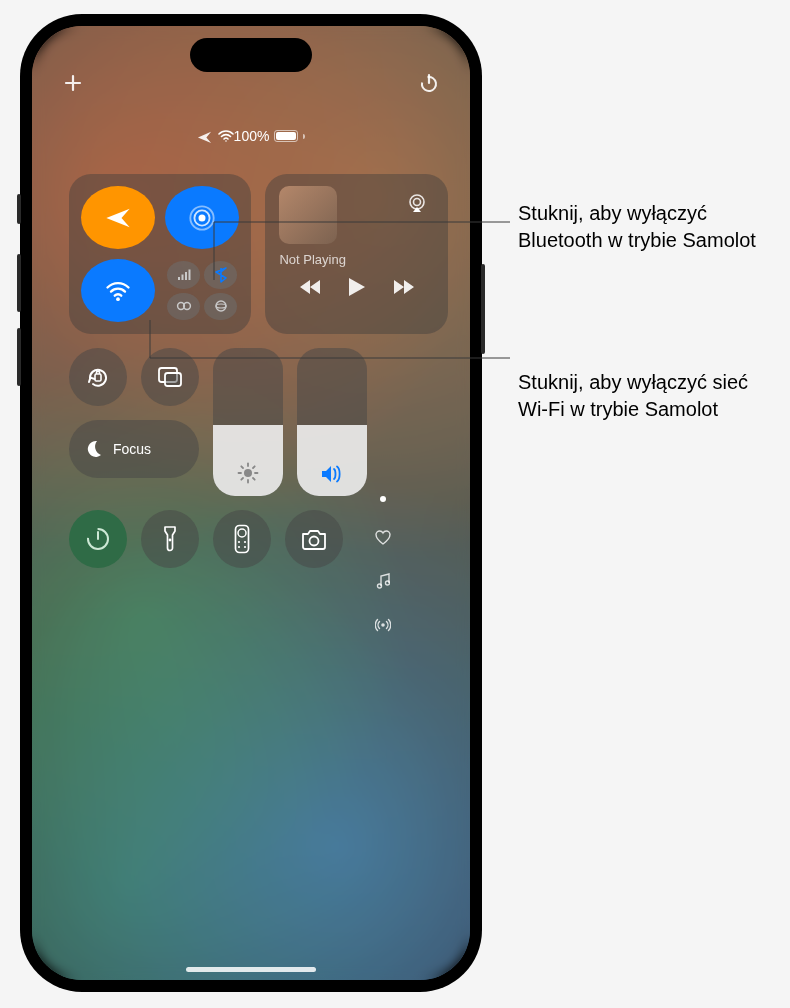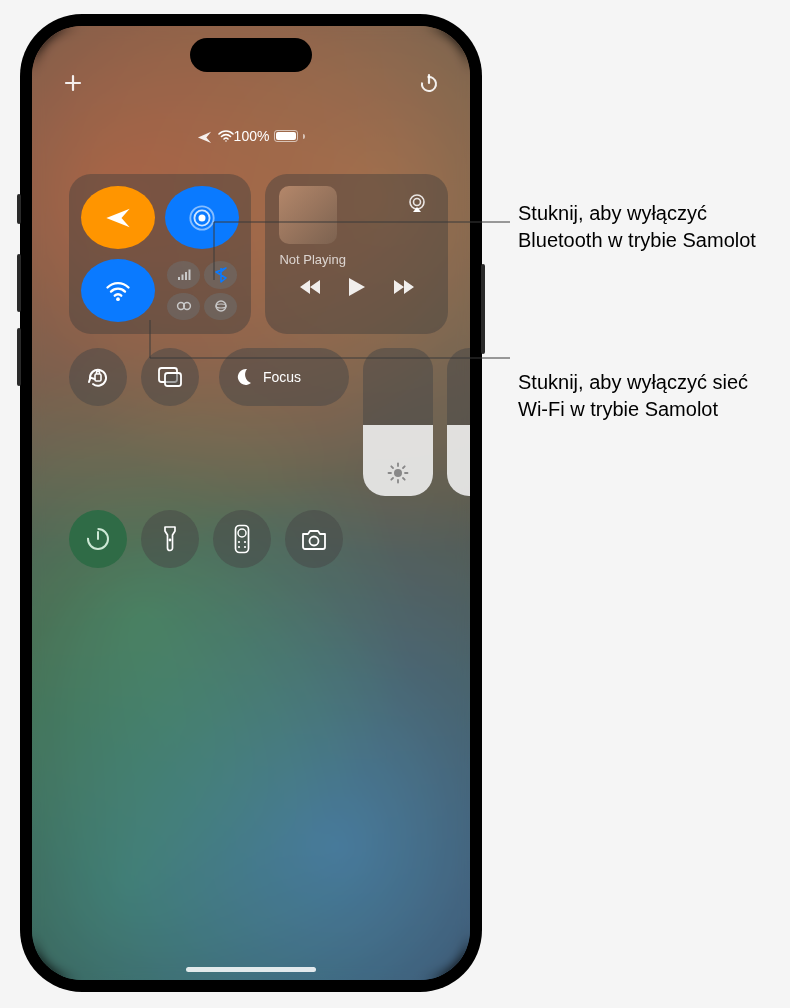--- a/index.html
+++ b/index.html
@@ -292,21 +292,21 @@
             <span class="mc">
               <svg width="22" height="16" viewBox="0 0 22 16">
                   <path d="M12 8L2 1v14l10-7zM22 8L12 1v14l10-7z" fill="currentColor"></path>
                 </svg>
             </span>
           </div>
         </div>
       </div>
 
       <div class="row" style="align-items:flex-start;">
-        <div style="display:flex; flex-direction:row; gap:20px;">
+        <div style="display:flex; flex-direction:column; gap:14px;">
           <div style="display:flex; gap:14px;">
             <div class="round-btn">
               <svg width="26" height="26" viewBox="0 0 26 26">
                   <path d="M5 14a8 8 0 1 1 3 6" stroke="#fff" stroke-width="2" fill="none" stroke-linecap="round"></path>
                   <path d="M4 18l1.4-4.4L9.6 15" stroke="#fff" stroke-width="2" fill="none" stroke-linecap="round" stroke-linejoin="round"></path>
                   <rect x="10" y="10" width="6" height="7" rx="1.3" stroke="#fff" stroke-width="1.6" fill="none"></rect>
                   <path d="M11.5 10v-1.4a1.5 1.5 0 0 1 3 0V10" stroke="#fff" stroke-width="1.6" fill="none"></path>
                 </svg>
             </div>
             <div class="round-btn">

